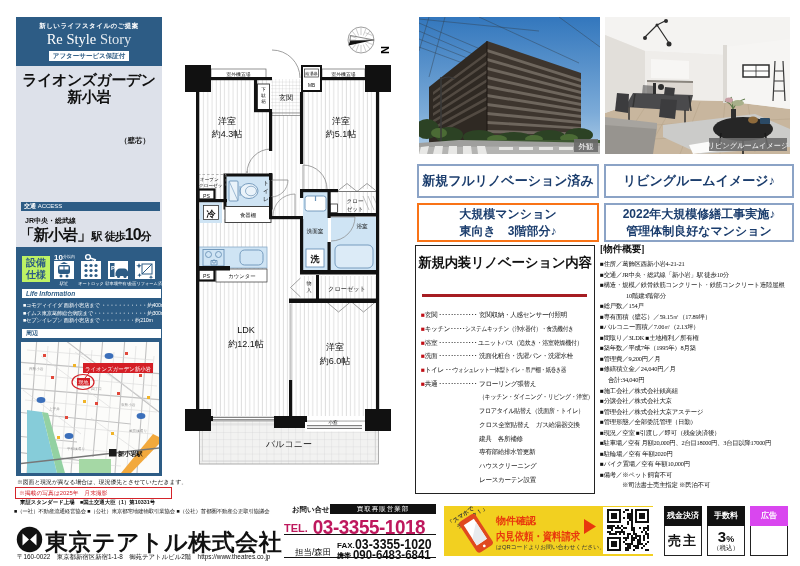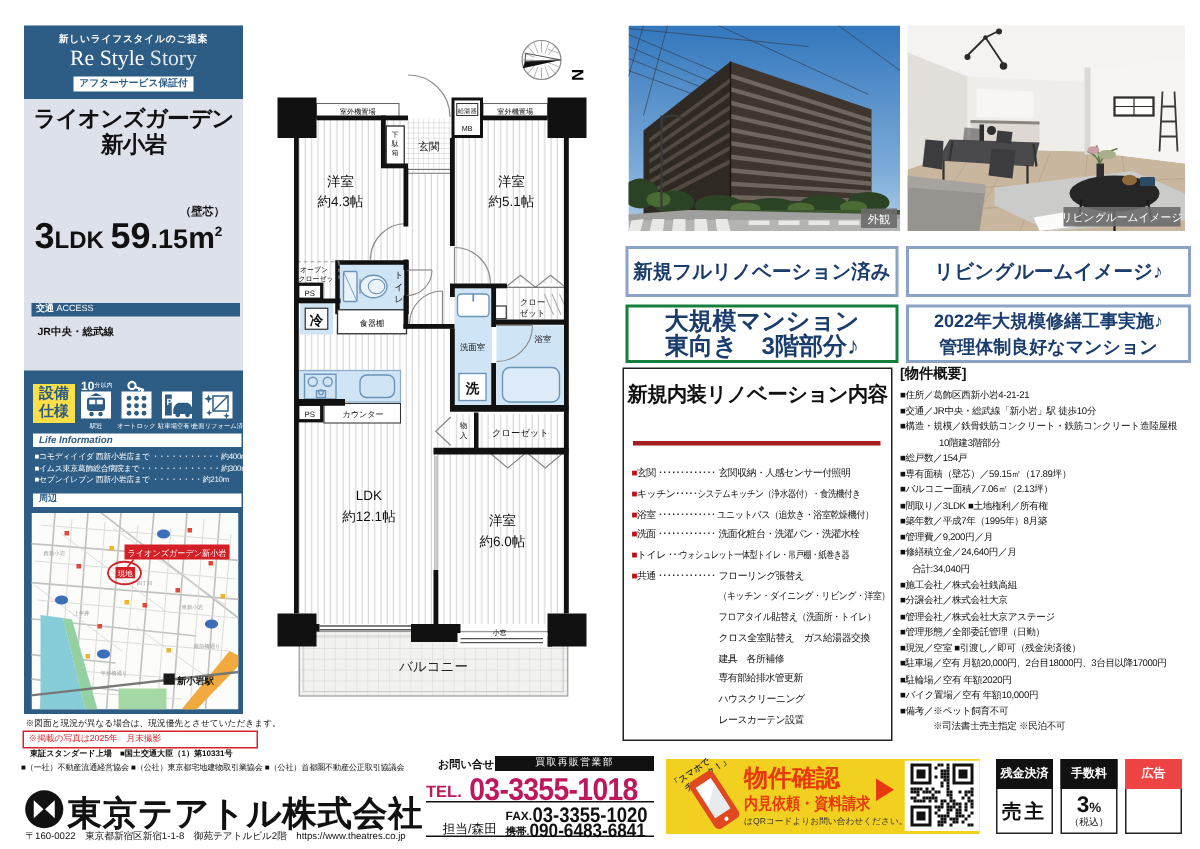--- a/index.html
+++ b/index.html
@@ -19,32 +19,30 @@
 
     <div class="abs" style="left:0;top:14px;width:146px;text-align:center;color:#fff;font-size:14.5px;font-family:'Liberation Serif',serif;">Re Style <span style="font-weight:normal;opacity:.85;">Story</span></div>
 
     <div class="abs" style="left:33px;top:34px;width:80px;height:10px;background:#fff;color:#2d5c85;font-size:6.5px;font-weight:bold;text-align:center;line-height:10px;">アフターサービス保証付</div>
   </div>
 
   <div class="abs b" style="left:0;top:55px;width:146px;text-align:center;font-size:15px;line-height:16.5px;letter-spacing:-0.5px;color:#111;">ライオンズガーデン<br>新小岩</div>
 
   <div class="abs b" style="left:104px;top:119px;font-size:7.5px;color:#111;">（壁芯）</div>
 
-  <div class="abs" style="left:7px;top:127px;width:140px;color:#111;white-space:nowrap;">
-    <span class="b" style="font-size:24px;">3</span><span class="b" style="font-size:16px;">LDK </span><span class="b" style="font-size:24px;">59</span><span class="b" style="font-size:18px;">.15</span><span class="b" style="font-size:20px;">m</span><span class="b" style="font-size:9px;vertical-align:8px;">2</span>
-  </div>
 
   <div class="abs navy" style="left:5px;top:185px;width:136px;height:9px;color:#fff;font-size:6px;line-height:9px;padding-left:3px;"><span class="b">交通</span>&nbsp;ACCESS</div>
 
   <div class="abs b" style="left:9px;top:199px;font-size:7px;color:#111;">JR中央・総武線</div>
 
+  <div class="abs b" style="left:3px;top:208px;font-size:15.5px;color:#111;white-space:nowrap;letter-spacing:-1px;">「新小岩」<span style="font-size:11px;">駅</span> <span style="font-size:11px;">徒歩</span><span style="font-size:16px;">10</span><span style="font-size:11px;">分</span></div>
 
   <div class="abs navy" style="left:0;top:230px;width:146px;height:229px;"></div>
 
-  <div class="abs b" style="left:6px;top:239px;width:28px;height:25px;background:#fde047;color:#2d5c85;font-size:10px;line-height:12px;text-align:center;padding-top:1px;">設備<br>仕様</div>
+  <div class="abs b" style="left:6px;top:239px;width:28px;height:25px;background:#bef264;color:#2d5c85;font-size:10px;line-height:12px;text-align:center;padding-top:1px;">設備<br>仕様</div>
 
   <svg class="abs" style="left:36px;top:234px;" width="110" height="36" viewBox="0 0 110 36">
 
     <g>
       <text x="2" y="9" fill="#fff" font-size="8" font-weight="bold">10</text>
         <text x="11" y="7" fill="#fff" font-size="4">分以内</text>
       <rect x="2" y="10" width="20" height="18" fill="#fff"></rect>
       <g fill="#2d5c85">
           <rect x="6" y="14" width="12" height="9" rx="2"></rect>
           <circle cx="9" cy="25" r="1.5"></circle>
@@ -222,21 +220,21 @@
 
 <svg class="abs" style="left:455px;top:514px;" width="42" height="40" viewBox="0 0 42 40">
   <g transform="rotate(-33 21 20)">
     <rect x="12" y="1" width="19" height="37" rx="3.5" fill="#e0491f"></rect>
     <path d="M15.5 6 h12 v24 h-12 z" fill="#fff"></path>
     <path d="M15.5 22 L27.5 10 v20 h-12 z" fill="#e8ebee"></path>
     <circle cx="21.5" cy="34.5" r="1.4" fill="#fff"></circle>
   </g>
 </svg>
 
-<div class="abs b" style="left:496px;top:513px;font-size:11px;color:#e8380d;line-height:14.5px;white-space:nowrap;"><span style="font-size:16px;">物件確認</span><br><span style="display:inline-block;font-size:11px;transform:scaleX(.85);transform-origin:left;">内見依頼・資料請求</span></div>
+<div class="abs b" style="left:496px;top:513px;font-size:11px;color:#e8380d;line-height:14.5px;white-space:nowrap;"><span style="font-size:10px;">物件確認</span><br><span style="display:inline-block;font-size:11px;transform:scaleX(.85);transform-origin:left;">内見依頼・資料請求</span></div>
 
 <svg class="abs" style="left:583px;top:518px;" width="14" height="17" viewBox="0 0 14 17">
     <path d="M1 1 L13 8.5 L1 16 Z" fill="#e8380d"></path>
   </svg>
 
 <div class="abs" style="left:496px;top:543px;font-size:5.8px;color:#333;white-space:nowrap;">はQRコードよりお問い合わせください。</div>
 
 <svg class="abs" style="left:603px;top:507px;" width="50" height="47" viewBox="0 0 50 47">
   <rect width="50" height="47" fill="#fff"></rect>
   <g fill="#111" transform="translate(2,0.5)">
@@ -378,21 +376,21 @@
 <div class="abs" style="left:664px;top:506px;width:38px;height:50px;border:1px solid #222;box-sizing:border-box;background:#fff;"></div>
 <div class="abs" style="left:664px;top:506px;width:38px;height:20px;background:#111;color:#fff;font-size:8px;font-weight:bold;text-align:center;line-height:20px;">残金決済後</div>
 <div class="abs b" style="left:664px;top:532px;width:38px;text-align:center;font-size:13px;color:#111;letter-spacing:2px;">売主</div>
 
 <div class="abs" style="left:707px;top:506px;width:38px;height:50px;border:1px solid #222;box-sizing:border-box;background:#fff;"></div>
 <div class="abs" style="left:707px;top:506px;width:38px;height:20px;background:#111;color:#fff;font-size:8px;font-weight:bold;text-align:center;line-height:20px;">手数料</div>
 <div class="abs b" style="left:707px;top:528px;width:38px;text-align:center;font-size:15px;color:#111;">3<span style="font-size:9px;">%</span></div>
 <div class="abs" style="left:707px;top:544px;width:38px;text-align:center;font-size:6.5px;color:#111;">（税込）</div>
 
 <div class="abs" style="left:750px;top:506px;width:38px;height:50px;border:1px solid #222;box-sizing:border-box;background:#fff;"></div>
-<div class="abs" style="left:750px;top:506px;width:38px;height:20px;background:#ef4444;color:#fff;font-size:8px;font-weight:bold;text-align:center;line-height:20px;">広告</div>
+<div class="abs" style="left:750px;top:506px;width:38px;height:20px;background:#d946ef;color:#fff;font-size:8px;font-weight:bold;text-align:center;line-height:20px;">広告</div>
 
 <svg class="abs" style="left:419px;top:17px;" width="181" height="137" viewBox="0 0 181 137">
 
   <defs>
       <linearGradient id="sky" x1="0" y1="0" x2="0" y2="1">
         <stop offset="0" stop-color="#3377bd"></stop>
         <stop offset=".7" stop-color="#7cabd8"></stop>
         <stop offset="1" stop-color="#b0cde6"></stop>
       </linearGradient>
     </defs>
@@ -553,21 +551,21 @@
   <path d="M84 128 L108 124 L112 134 L88 137 Z" fill="#fbfbfa"></path>
 
   <rect x="104" y="121" width="78" height="13" fill="#6b6b6b" opacity=".9"></rect>
   <text x="143" y="130.5" fill="#fff" font-size="7.2" text-anchor="middle">リビングルームイメージ</text>
 </svg>
 
 <div class="abs" style="left:417px;top:164px;width:182px;height:34px;border:2px solid #8ba3c6;box-sizing:border-box;background:#fff;text-align:center;line-height:30px;font-weight:bold;font-size:13px;color:#1b3d6d;">新規フルリノベーション済み♪</div>
 
 <div class="abs" style="left:604px;top:164px;width:190px;height:34px;border:2px solid #8ba3c6;box-sizing:border-box;background:#fff;text-align:center;line-height:30px;font-weight:bold;font-size:13px;color:#1b3d6d;">リビングルームイメージ♪</div>
 
-<div class="abs" style="left:417px;top:203px;width:182px;height:39px;border:2px solid #15803d;box-sizing:border-box;background:#fff;text-align:center;font-weight:bold;font-size:16px;line-height:17px;color:#1b3d6d;padding-top:1px;">大規模マンション<br>東向き　3階部分♪</div>
+<div class="abs" style="left:417px;top:203px;width:182px;height:39px;border:2px solid #f97316;box-sizing:border-box;background:#fff;text-align:center;font-weight:bold;font-size:12px;line-height:17px;color:#1b3d6d;padding-top:1px;">大規模マンション<br>東向き　3階部分♪</div>
 
 <div class="abs" style="left:604px;top:203px;width:190px;height:39px;border:2px solid #8ba3c6;box-sizing:border-box;background:#fff;text-align:center;font-weight:bold;font-size:12px;line-height:17px;color:#1b3d6d;padding-top:1px;">2022年大規模修繕工事実施♪<br>管理体制良好なマンション</div>
 
 <div class="abs" style="left:415px;top:245px;width:180px;height:249px;border:1.5px solid #222;box-sizing:border-box;background:#fff;">
 
   <div class="abs b" style="left:0;top:8px;width:100%;text-align:center;font-size:13.5px;color:#111;white-space:nowrap;letter-spacing:-0.3px;">新規内装リノベーション内容</div>
 
 
   <div class="abs" style="left:6px;top:48px;width:165px;height:2.5px;background:#a61d22;"></div>
 
@@ -613,21 +611,21 @@
       </div>
     <div style="display:flex;height:13.7px;align-items:center;padding-left:58px;">
         <span>ハウスクリーニング</span>
       </div>
     <div style="display:flex;height:13.7px;align-items:center;padding-left:58px;">
         <span>レースカーテン設置</span>
       </div>
   </div>
 </div>
 
-<div class="abs" style="left:600px;top:243px;width:198px;">
+<div class="abs" style="left:600px;top:243px;width:198px;font-family:Liberation Serif, serif;">
 
   <div class="b" style="font-size:9.5px;color:#111;">[物件概要]</div>
 
   <div style="font-size:6.4px;color:#111;line-height:10.55px;white-space:nowrap;margin-top:3px;letter-spacing:-0.2px;">
     <div>■住所／葛飾区西新小岩4-21-21</div>
     <div>■交通／JR中央・総武線「新小岩」駅 徒歩10分</div>
     <div>■構造・規模／鉄骨鉄筋コンクリート・鉄筋コンクリート造陸屋根</div>
     <div style="padding-left:26px;">10階建3階部分</div>
     <div>■総戸数／154戸</div>
     <div>■専有面積（壁芯）／59.15㎡（17.89坪）</div>

